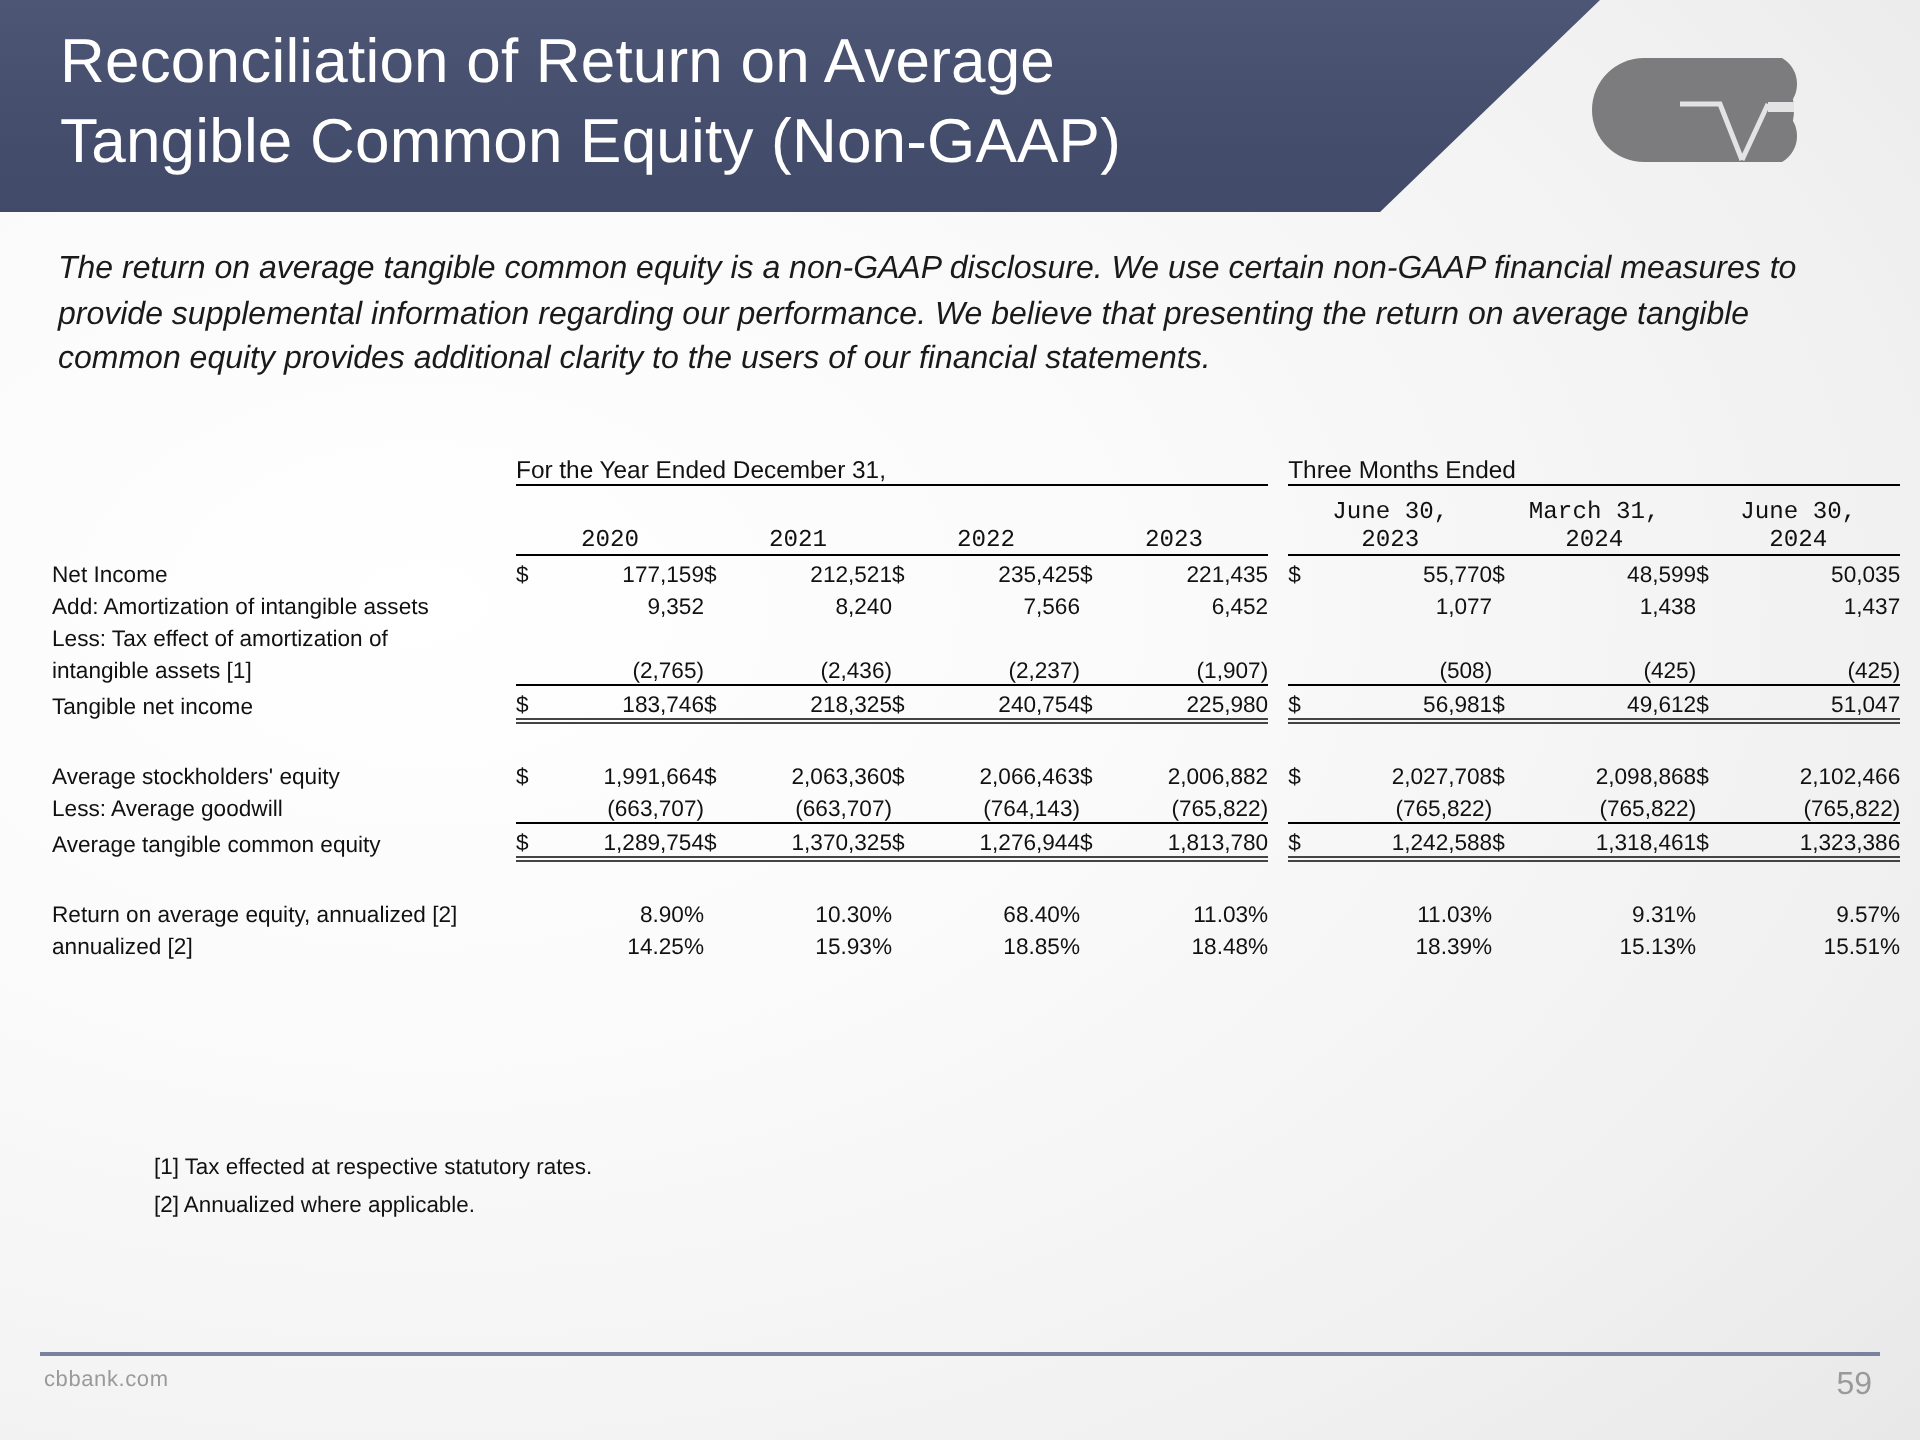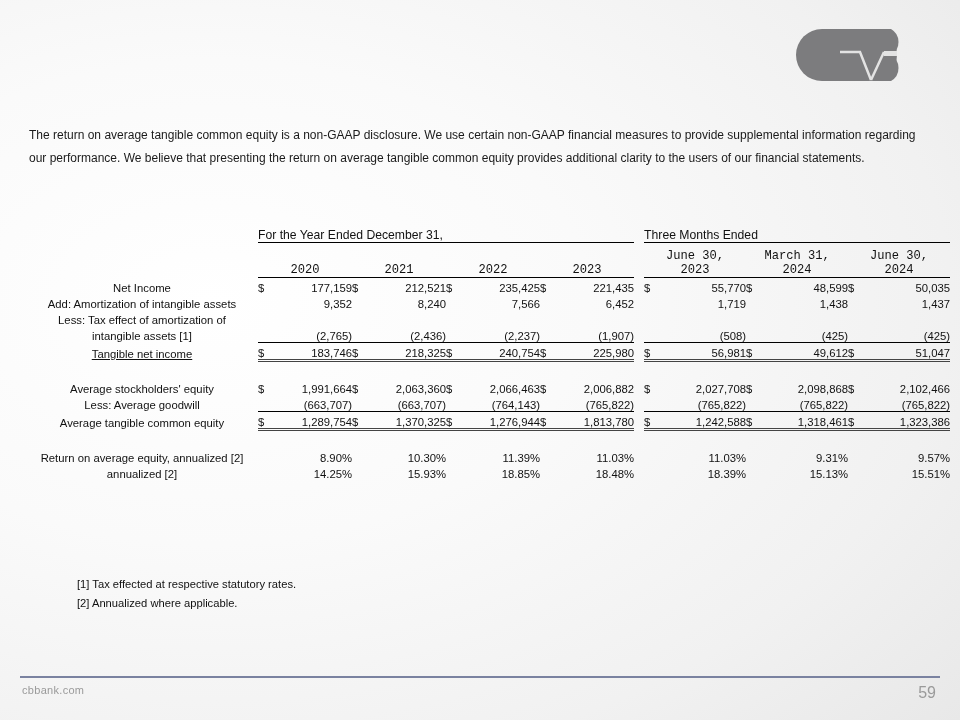--- a/index.html
+++ b/index.html
@@ -70,23 +70,24 @@
     width: 116px;
     height: 62px;
   }
 
   
   .intro {
     position: absolute;
     left: 29px;
     top: 124px;
     width: 900px;
-    font-size: 12px;
+    font-size: 16px;
     line-height: 22.6px;
     color: #1a1a1a;
+    font-style: italic;
   }
 
   
   .fin-table {
     position: absolute;
     left: 26px;
     top: 228px;
     width: 908px;
     border-collapse: collapse;
     font-size: 11.3px;
@@ -118,29 +119,29 @@
     font-weight: bold;
     font-size: 12.1px;
     line-height: 14px;
     border-bottom: 1.3px solid #000;
     padding-bottom: 1px;
     font-family: Liberation Mono, monospace;
   }
   .col-head-pad { height: 6px; }
 
   .row-label {
-    text-align: center;
+    text-align: left;
     white-space: nowrap;
     padding-top: 1px;
     margin-top: 37px;
   }
   .ind0 { padding-left: 4px; }
   .ind1 { padding-left: 20px; }
   .ind2 { padding-left: 30px; }
-  .ind3 { padding-left: 40px; text-decoration: underline; }
+  .ind3 { padding-left: 40px; }
 
   .sym  { text-align: left;  padding-left: 2px; }
   .num  { text-align: right; padding-right: 4px; white-space: nowrap; }
 
   .r-tall td { height: 16px; }
   .r-gap2 td { height: 17px; }
 
   .top-line .sym, .top-line .num { border-top: 1.1px solid #000; }
   .dbl-line .sym, .dbl-line .num {
     border-bottom: 3.2px double #444;
@@ -180,20 +181,26 @@
     font-size: 16px;
     color: #9a9a9a;
     text-align: right;
   }
 </style>
 </head>
 <body>
 
 <div class="slide">
 
+  <div class="header-wrap">
+    <div class="header-shadow"></div>
+    <div class="header-band"></div>
+    <div class="header-title">Reconciliation of Return on Average
+Tangible Common Equity (Non-GAAP)</div>
+  </div>
 
   <svg class="logo" viewBox="0 0 232 124">
     <g fill="#7c7c7e">
       <path d="M52 10 H150 A52 52 0 0 1 150 114 H52 A52 52 0 0 1 52 10 Z"></path>
       <path d="M128 10 H186 A46 46 0 0 1 186 62 H150 A46 46 0 0 1 150 114 H128 Z"></path>
       <path d="M150 10 H190 A30 30 0 0 1 190 62 H150 Z"></path>
       <path d="M150 62 H190 A30 30 0 0 1 190 114 H150 Z"></path>
     </g>
     <g fill="none" stroke="#e3e3e3" stroke-width="5">
       <path d="M88 56 H128 L150 112"></path>
@@ -292,21 +299,21 @@
           <td class="sym"></td>
           <td class="num">9,352</td>
           <td class="sym"></td>
           <td class="num">8,240</td>
           <td class="sym"></td>
           <td class="num">7,566</td>
           <td class="sym"></td>
           <td class="num">6,452</td>
           <td></td>
           <td class="sym"></td>
-          <td class="num">1,719</td>
+          <td class="num">1,077</td>
           <td class="sym"></td>
           <td class="num">1,438</td>
           <td class="sym"></td>
           <td class="num">1,437</td>
         </tr>
         <tr class="r-tall">
           <td class="row-label ind1">Less: Tax effect of amortization of</td>
           <td class="sym"></td>
           <td class="num"></td>
           <td class="sym"></td>
@@ -419,21 +426,21 @@
         <tr class="r-gap2">
           <td colspan="16"></td>
         </tr>
         <tr class="r-tall">
           <td class="row-label ind0">Return on average equity, annualized [2]</td>
           <td class="sym"></td>
           <td class="num">8.90%</td>
           <td class="sym"></td>
           <td class="num">10.30%</td>
           <td class="sym"></td>
-          <td class="num">11.39%</td>
+          <td class="num">68.40%</td>
           <td class="sym"></td>
           <td class="num">11.03%</td>
           <td></td>
           <td class="sym"></td>
           <td class="num">11.03%</td>
           <td class="sym"></td>
           <td class="num">9.31%</td>
           <td class="sym"></td>
           <td class="num">9.57%</td>
         </tr>

